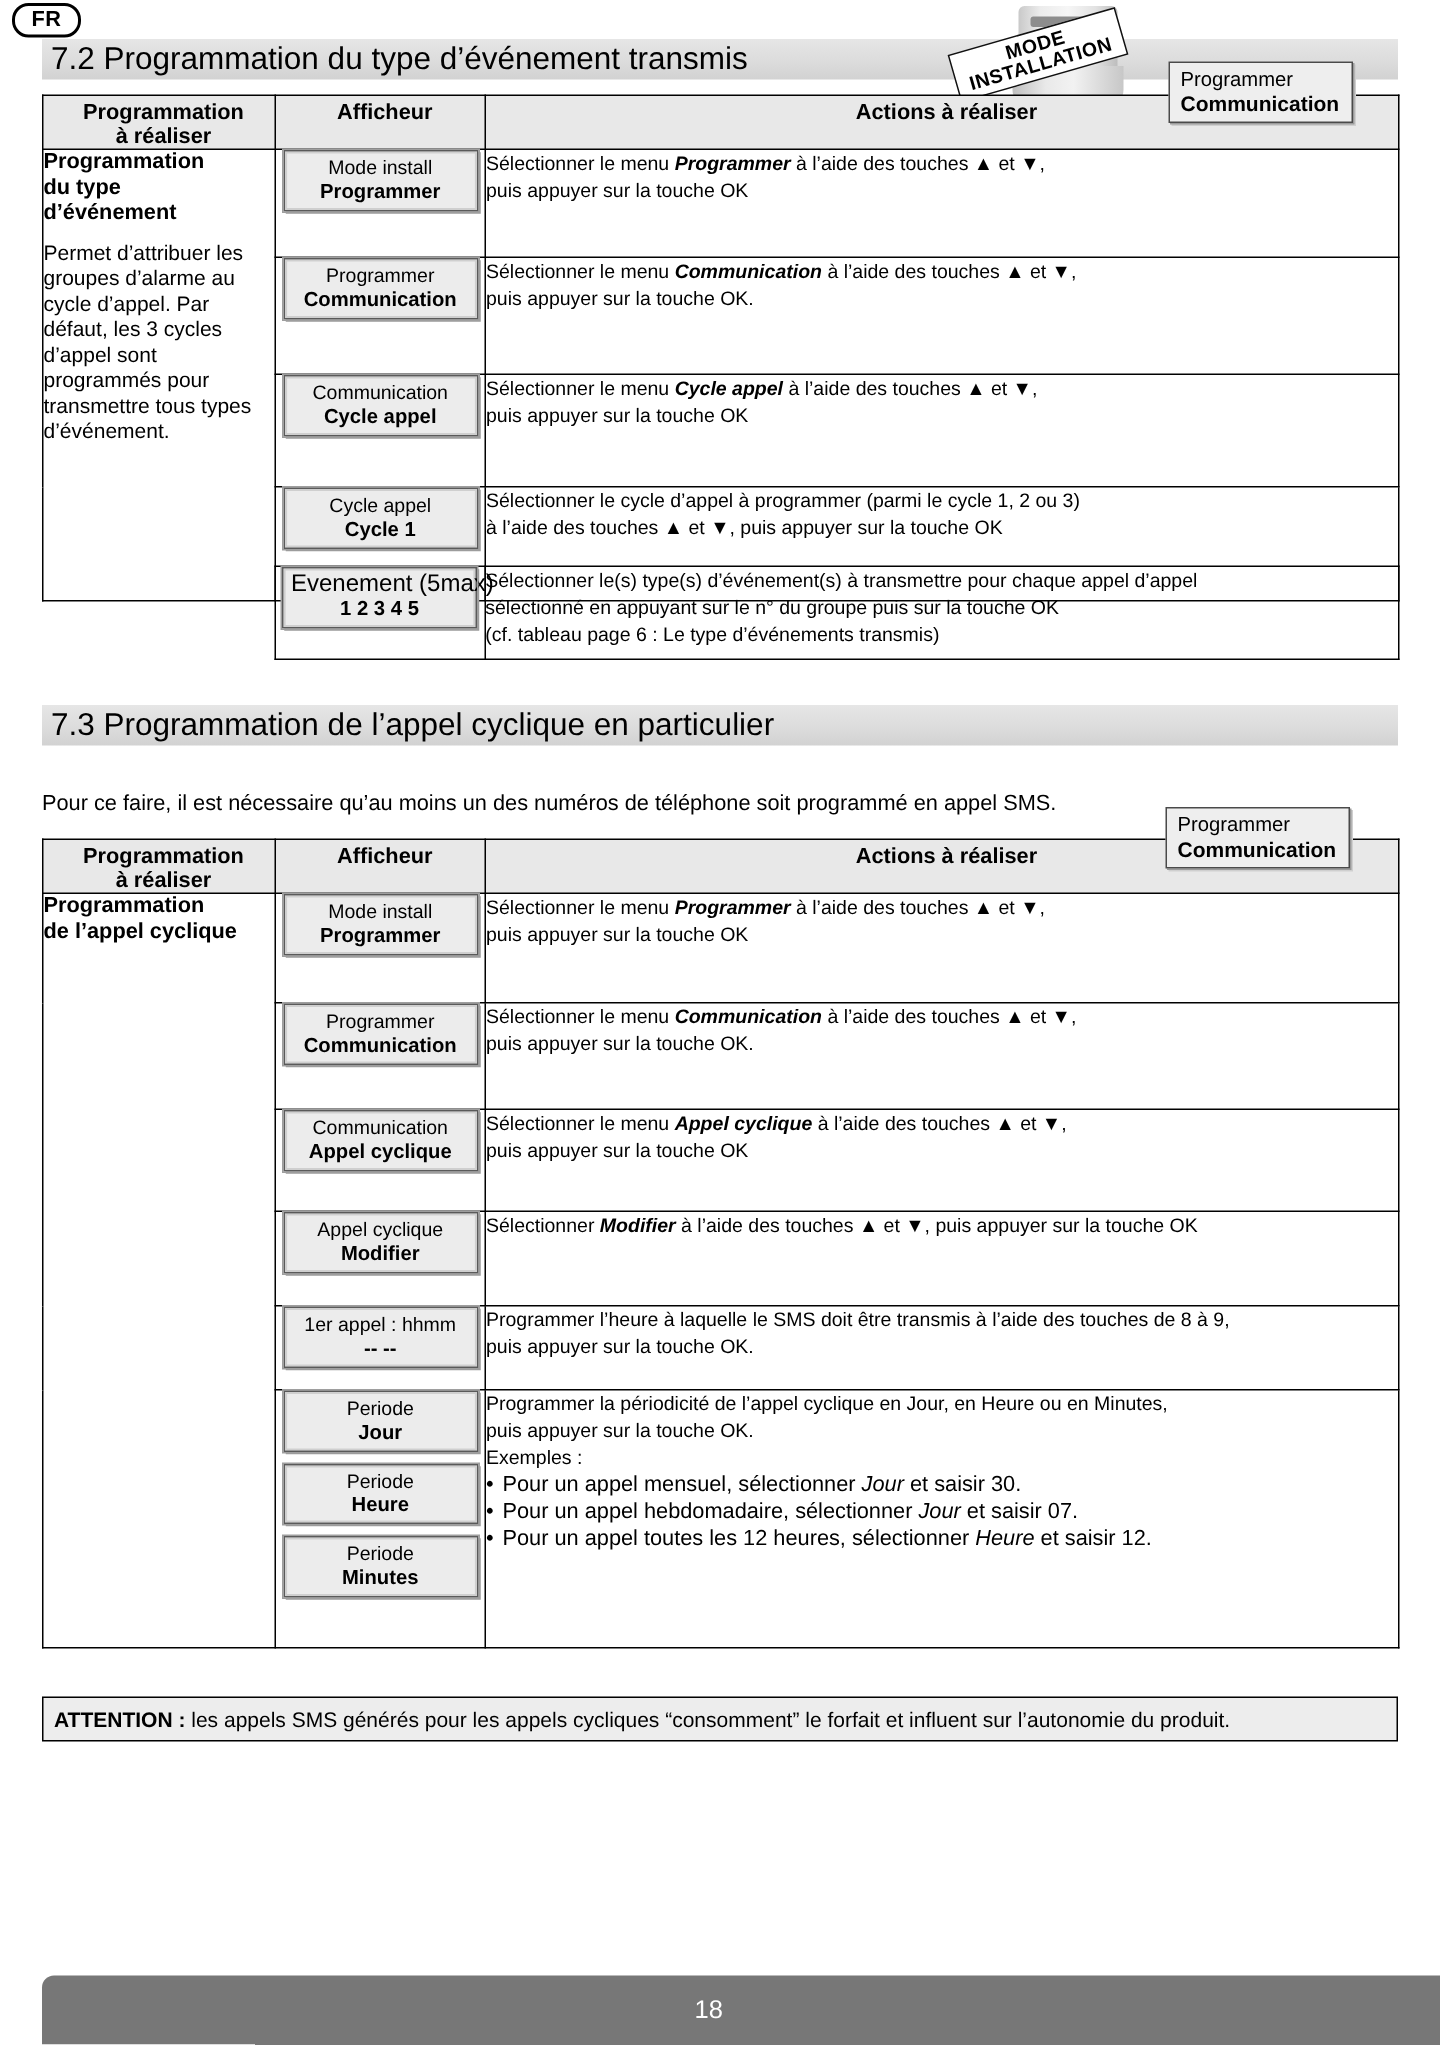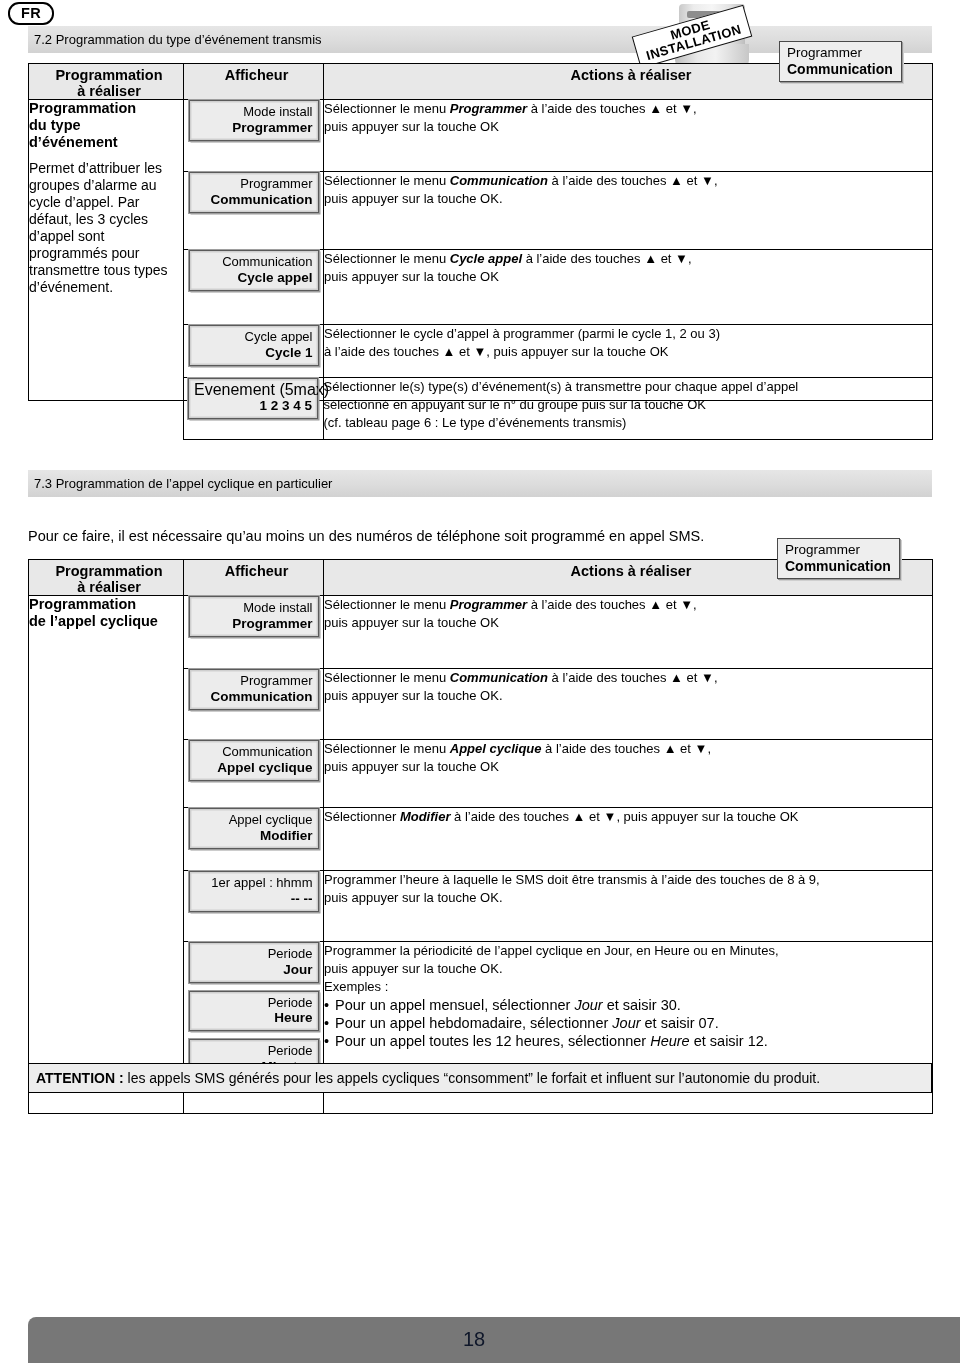--- a/index.html
+++ b/index.html
@@ -25,21 +25,21 @@
   }
 
   
   .section-band{
     position:absolute; left:28px; width:904px; height:27px;
     background:linear-gradient(to bottom,#e6e6e6 0%,#dcdcdc 55%,#d2d2d2 100%);
     box-sizing:border-box;
   }
   .section-band .sec-title{
     position:absolute; left:6px; top:1px;
-    font-size:13px; line-height:25px; font-weight:normal; white-space:nowrap;
+    font-size:21px; line-height:25px; font-weight:normal; white-space:nowrap;
   }
 
   
   .stamp-wrap{position:absolute; left:646px; top:0px; width:140px; height:82px;}
   .device{
     position:absolute; left:33px; top:4px; width:66px; height:66px;
     background:linear-gradient(to right,#c9c9c9 0%,#ececec 22%,#f6f6f6 50%,#e2e2e2 78%,#bdbdbd 100%);
     border-radius:4px 4px 10px 10px;
   }
   .device:before{
@@ -114,21 +114,21 @@
   
   .lcd{
     display:inline-block;
     width:118px;
     background:#ececec;
     border:1.4px solid #5a5a5a;
     outline:1.4px solid #9e9e9e;
     outline-offset:0px;
     box-shadow:inset 0 0 0 1.4px #cfcfcf, 1.5px 1.5px 0 #9a9a9a;
     padding:3px 5px 4px 5px;
-    text-align:right;
+    text-align:center;
     box-sizing:content-box;
   }
   .lcd .d1{font-size:13px; line-height:15.5px; display:block; white-space:nowrap;}
   .lcd .d2{font-size:13.5px; line-height:16px; font-weight:bold; display:block; white-space:nowrap;}
   .lcd.small .d1{font-size:16px;}
   .lcd.stack{margin-bottom:8px;}
 
   
   .intro{
     position:absolute; left:28px; width:904px;
@@ -147,21 +147,21 @@
   .attention .atxt b{font-weight:bold;}
 
   
   .footer{
     position:absolute; left:28px; bottom:0px; width:932px; height:46px;
     background:#777777;
     border-top-left-radius:8px;
     display:flex; align-items:center; justify-content:center;
   }
   .footer .pno{
-    color:#0f172a; font-size:20px; line-height:17px;
+    color:#ffffff; font-size:17px; line-height:17px;
     position:absolute; left:435px; top:14px;
   }
 </style>
 </head>
 <body>
 
 <div class="page">
 
   <div class="fr-badge">
     <span>FR</span>
@@ -391,21 +391,21 @@
         </span>
       </td>
       <td class="actcell">
         <div class="act">
           <span>Sélectionner </span><i>Modifier</i><span> à l’aide des touches ▲ et ▼, puis appuyer sur la touche OK</span>
         </div>
       </td>
     </tr>
 
     <tr>
-      <td class="dispcell" style="height:71px;">
+      <td class="dispcell" style="height:56px;">
         <span class="lcd">
           <span class="d1">1er appel : hhmm</span>
           <span class="d2">-- --</span>
         </span>
       </td>
       <td class="actcell">
         <div class="act">
           <span>Programmer l’heure à laquelle le SMS doit être transmis à l’aide des touches de 8 à 9,</span><br>
           <span>puis appuyer sur la touche OK.</span>
         </div>
@@ -436,21 +436,21 @@
         <ul class="bullets">
           <li><span>Pour un appel mensuel, sélectionner </span><i>Jour</i><span> et saisir 30.</span></li>
           <li><span>Pour un appel hebdomadaire, sélectionner </span><i>Jour</i><span> et saisir 07.</span></li>
           <li><span>Pour un appel toutes les 12 heures, sélectionner </span><i>Heure</i><span> et saisir 12.</span></li>
         </ul>
       </td>
     </tr>
   </tbody>
     </table>
 
-  <div class="attention" style="top:1063px;align-items:center;">
+  <div class="attention" style="top:1131px;align-items:center;">
     <span class="atxt"><b>ATTENTION :</b><span> les appels SMS générés pour les appels cycliques “consomment” le forfait et influent sur l’autonomie du produit.</span></span>
   </div>
 
   <div class="footer">
     <span class="pno">18</span>
   </div>
 
 </div>
 
 </body></html>

